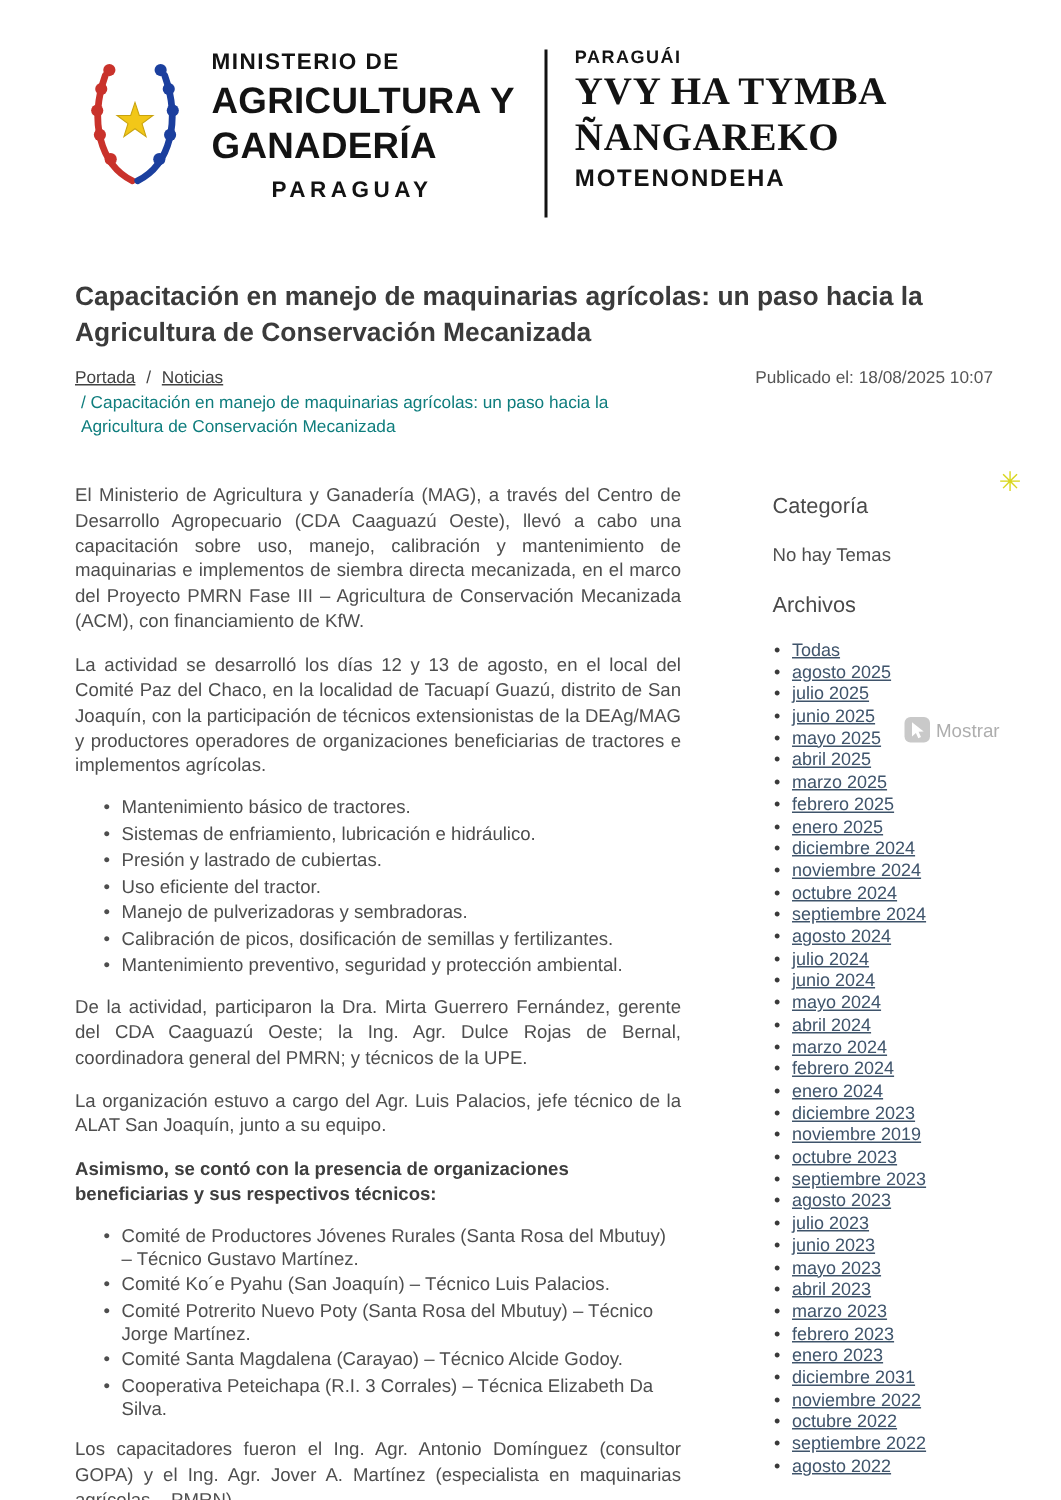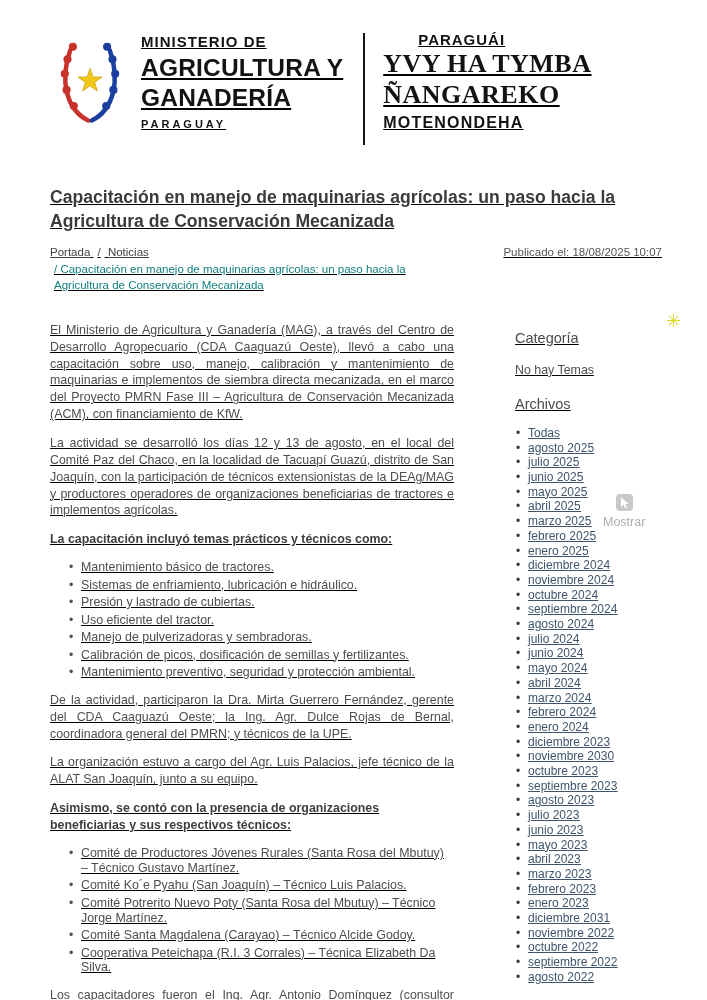--- a/index.html
+++ b/index.html
@@ -1,30 +1,30 @@
 <!DOCTYPE html>
 <html><head>
 <meta charset="utf-8">
 <style>
   * { margin:0; padding:0; box-sizing:border-box; }
   html, body { background:#ffffff; }
   body { width:707px; height:1000px; font-family:"Liberation Sans","DejaVu Sans",sans-serif; }
-  .page { position:relative; width:707px; height:1000px; overflow:hidden; background:#fff;text-decoration:underline; }
+  .page { position:relative; width:707px; height:1000px; overflow:hidden; background:#fff; }
 
   
   header { display:flex; align-items:flex-start; padding:30px 35px 0 54px; }
   .logo-svg { width:72px; height:100px; flex:0 0 auto; }
   .ministry { margin-left:15px; color:#131313; padding-top:3px; white-space:nowrap; }
   .m-small { font-size:15px; font-weight:bold; letter-spacing:1px; }
   .m-big { font-size:24.5px; font-weight:bold; letter-spacing:0.2px; margin-top:4px; }
   .m-big2 { margin-top:2px; }
-  .m-last { font-size:11px; font-weight:bold; margin-top:6px; letter-spacing:3px; }
+  .m-last { font-size:15px; font-weight:bold; margin-top:6px; letter-spacing:3px;margin-left:40px; }
   .divider { width:2px; height:112px; background:#131313; margin:3px 18px 0 20px; flex:0 0 auto; }
   .guarani { color:#131313; padding-top:1px; white-space:nowrap; }
-  .g-small { font-size:15px; font-weight:bold; letter-spacing:1px;margin-left:35px; }
+  .g-small { font-size:12px; font-weight:bold; letter-spacing:1px; }
   .g-big { font-family:"Liberation Serif","DejaVu Serif",serif; font-size:26px; font-weight:bold; letter-spacing:0.5px; margin-top:1px; }
   .g-last { font-size:16px; font-weight:bold; margin-top:4px; letter-spacing:1.2px; }
 
   
   main { padding:40px 45px 0 50px; }
   .title { font-size:17.6px; line-height:1.38; color:#3b3b3b; font-weight:bold; max-width:630px; }
   .meta-row { display:flex; justify-content:space-between; align-items:flex-start; margin-top:12px; }
   .breadcrumb { font-size:11.5px; color:#444; }
   .bc-link { text-decoration:underline; color:#424242; cursor:pointer; }
   .bc-sep { margin:0 4px; }
@@ -44,22 +44,22 @@
   .side-h { font-size:14.5px; color:#4a4a4a; margin-bottom:10px; }
   .no-topics { font-size:12.4px; color:#4e4e4e; margin-bottom:19px;margin-top:17px; }
   .archives-h { margin-bottom:14px; }
   ul.archives { list-style:none; }
   ul.archives li { position:relative; padding-left:13px; line-height:14.7px; font-size:12px; }
   ul.archives li::before { content:"\2022"; position:absolute; left:1px; top:0; color:#3a3a3a; }
   .lnk { color:#3f546b; text-decoration:underline; cursor:pointer; }
 
   
   .asterisk { position:absolute; top:312px; right:26px; font-size:18px; color:#d9d61d; line-height:1; cursor:pointer; }
-  .tooltip { position:absolute; left:601px; top:492px; display:flex; align-items:center; gap:4px;
-             background:rgba(255,255,255,0.93); padding:2px 4px 2px 2px; border-radius:3px; cursor:pointer;flex-direction:column; }
+  .tooltip { position:absolute; left:601px; top:476px; display:flex; align-items:center; gap:4px;
+             background:rgba(255,255,255,0.93); padding:2px 4px 2px 2px; border-radius:3px; cursor:pointer; }
   .cursor-badge { width:17px; height:17px; background:#c9c9c9; border-radius:4px;
                   display:flex; align-items:center; justify-content:center; flex:0 0 auto; }
   .tooltip-label { font-size:12.5px; color:#aeaeae; }
 </style>
 </head>
 <body>
 
 <div class="page">
 
   <header>
@@ -107,21 +107,20 @@
       </div>
       <div class="published">Publicado el: 18/08/2025 10:07</div>
     </div>
     <div class="bc-current">/ Capacitación en manejo de maquinarias agrícolas: un paso hacia la Agricultura de Conservación Mecanizada</div>
 
     <div class="content-row">
 
       <article>
         <p>El Ministerio de Agricultura y Ganadería (MAG), a través del Centro de Desarrollo Agropecuario (CDA Caaguazú Oeste), llevó a cabo una capacitación sobre uso, manejo, calibración y mantenimiento de maquinarias e implementos de siembra directa mecanizada, en el marco del Proyecto PMRN Fase III – Agricultura de Conservación Mecanizada (ACM), con financiamiento de KfW.</p>
         <p>La actividad se desarrolló los días 12 y 13 de agosto, en el local del Comité Paz del Chaco, en la localidad de Tacuapí Guazú, distrito de San Joaquín, con la participación de técnicos extensionistas de la DEAg/MAG y productores operadores de organizaciones beneficiarias de tractores e implementos agrícolas.</p>
-        <p class="lead">La capacitación incluyó temas prácticos y técnicos como:</p>
         <ul class="topics">
 
         <li><span>Mantenimiento básico de tractores.</span></li>
             <li><span>Sistemas de enfriamiento, lubricación e hidráulico.</span></li>
             <li><span>Presión y lastrado de cubiertas.</span></li>
             <li><span>Uso eficiente del tractor.</span></li>
             <li><span>Manejo de pulverizadoras y sembradoras.</span></li>
             <li><span>Calibración de picos, dosificación de semillas y fertilizantes.</span></li>
             <li><span>Mantenimiento preventivo, seguridad y protección ambiental.</span></li>
           </ul>
@@ -161,21 +160,21 @@
             <li><span class="lnk">septiembre 2024</span></li>
             <li><span class="lnk">agosto 2024</span></li>
             <li><span class="lnk">julio 2024</span></li>
             <li><span class="lnk">junio 2024</span></li>
             <li><span class="lnk">mayo 2024</span></li>
             <li><span class="lnk">abril 2024</span></li>
             <li><span class="lnk">marzo 2024</span></li>
             <li><span class="lnk">febrero 2024</span></li>
             <li><span class="lnk">enero 2024</span></li>
             <li><span class="lnk">diciembre 2023</span></li>
-            <li><span class="lnk">noviembre 2030</span></li>
+            <li><span class="lnk">noviembre 2019</span></li>
             <li><span class="lnk">octubre 2023</span></li>
             <li><span class="lnk">septiembre 2023</span></li>
             <li><span class="lnk">agosto 2023</span></li>
             <li><span class="lnk">julio 2023</span></li>
             <li><span class="lnk">junio 2023</span></li>
             <li><span class="lnk">mayo 2023</span></li>
             <li><span class="lnk">abril 2023</span></li>
             <li><span class="lnk">marzo 2023</span></li>
             <li><span class="lnk">febrero 2023</span></li>
             <li><span class="lnk">enero 2023</span></li>

